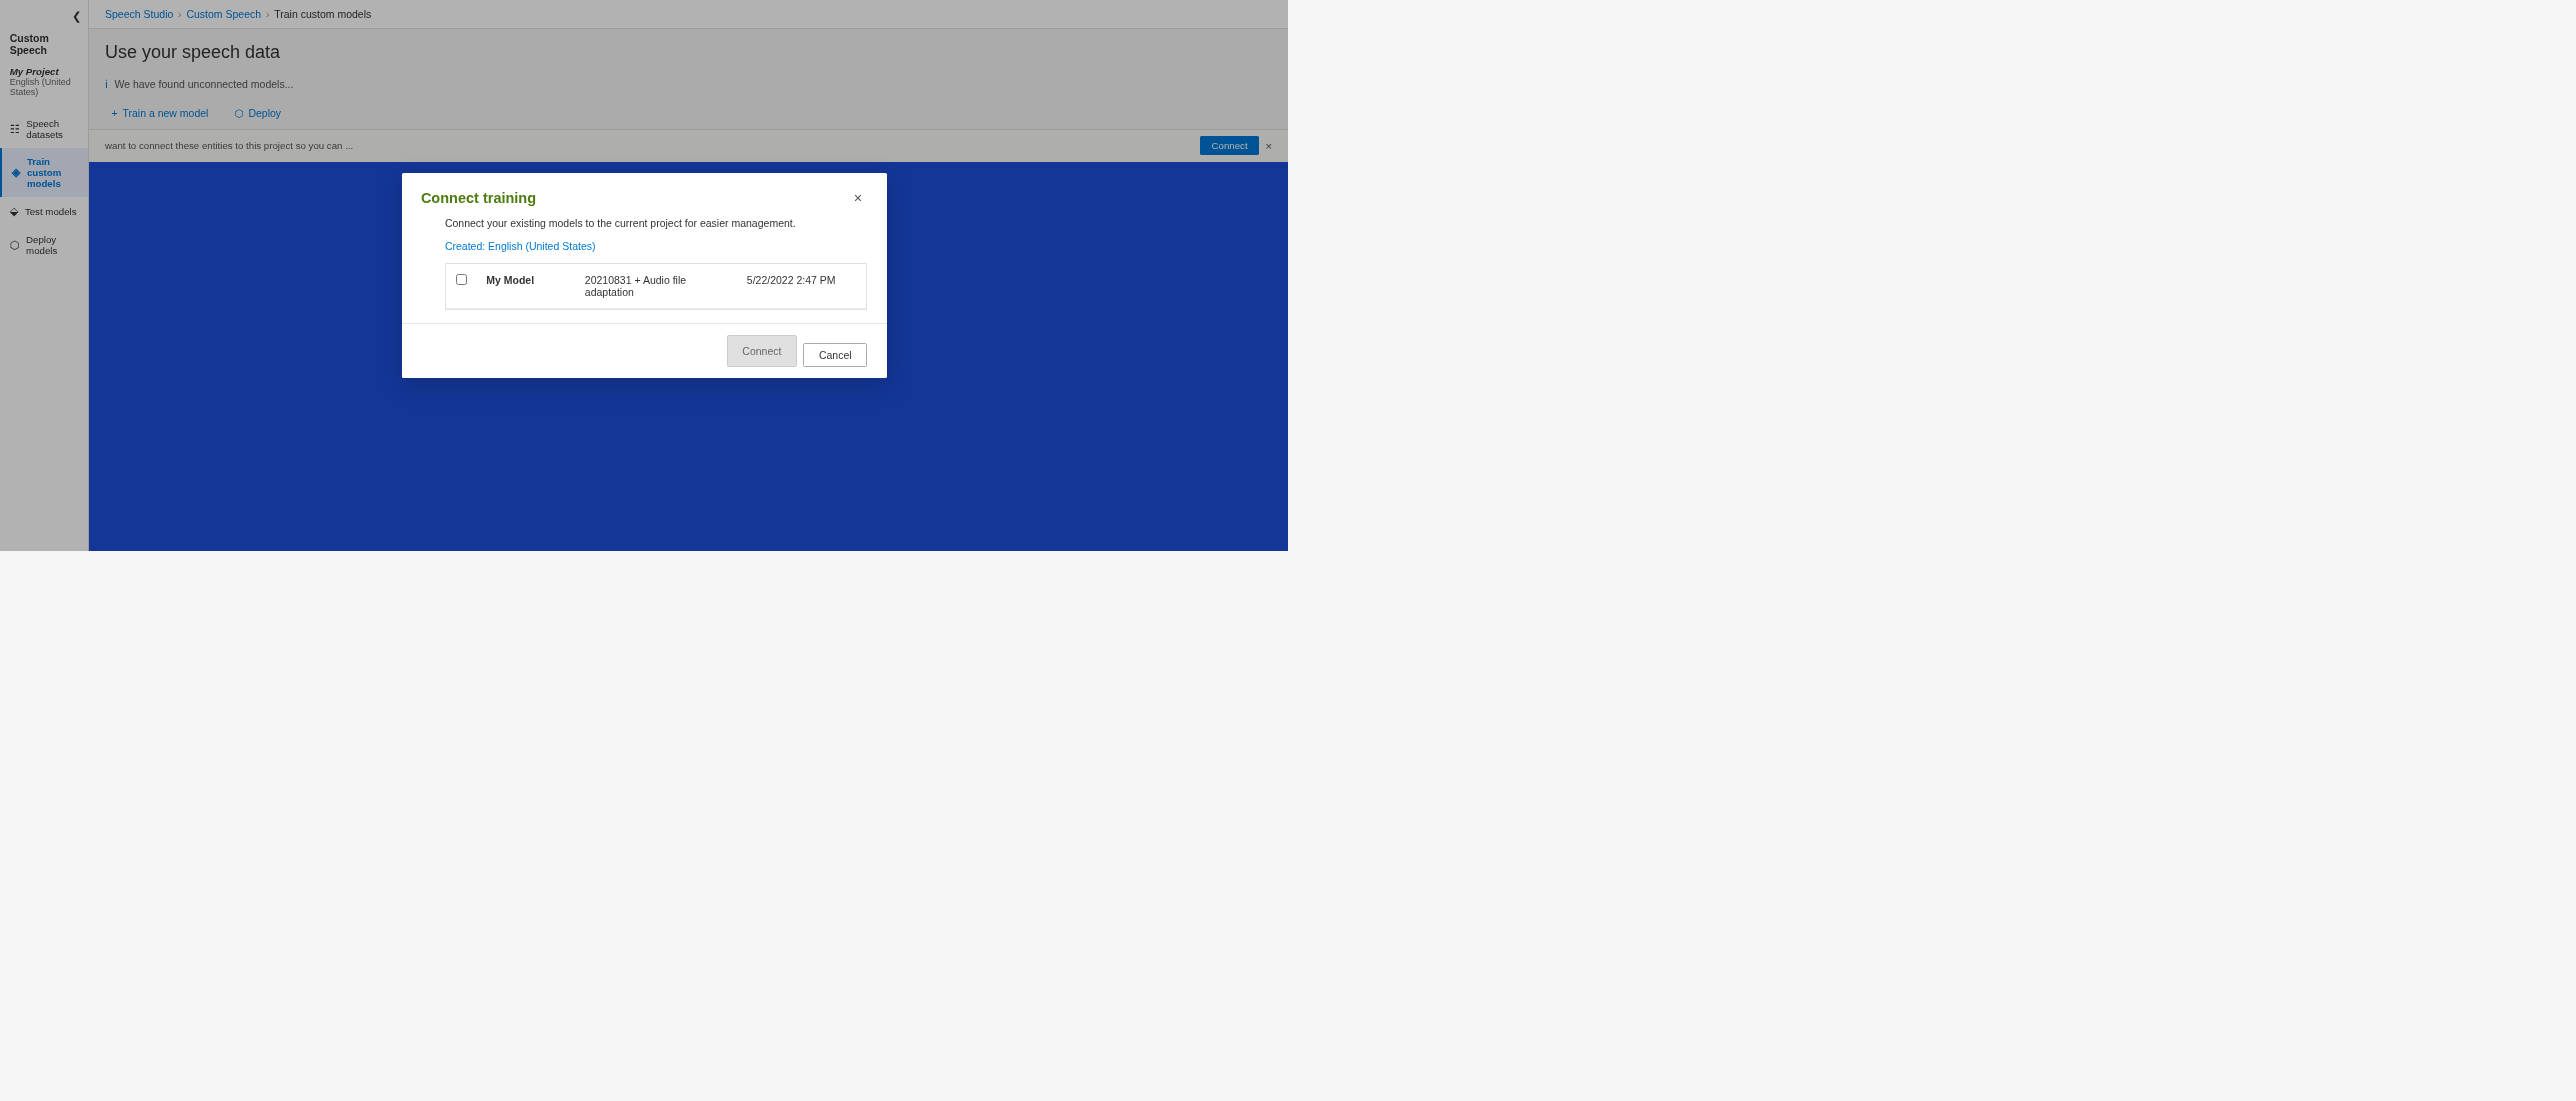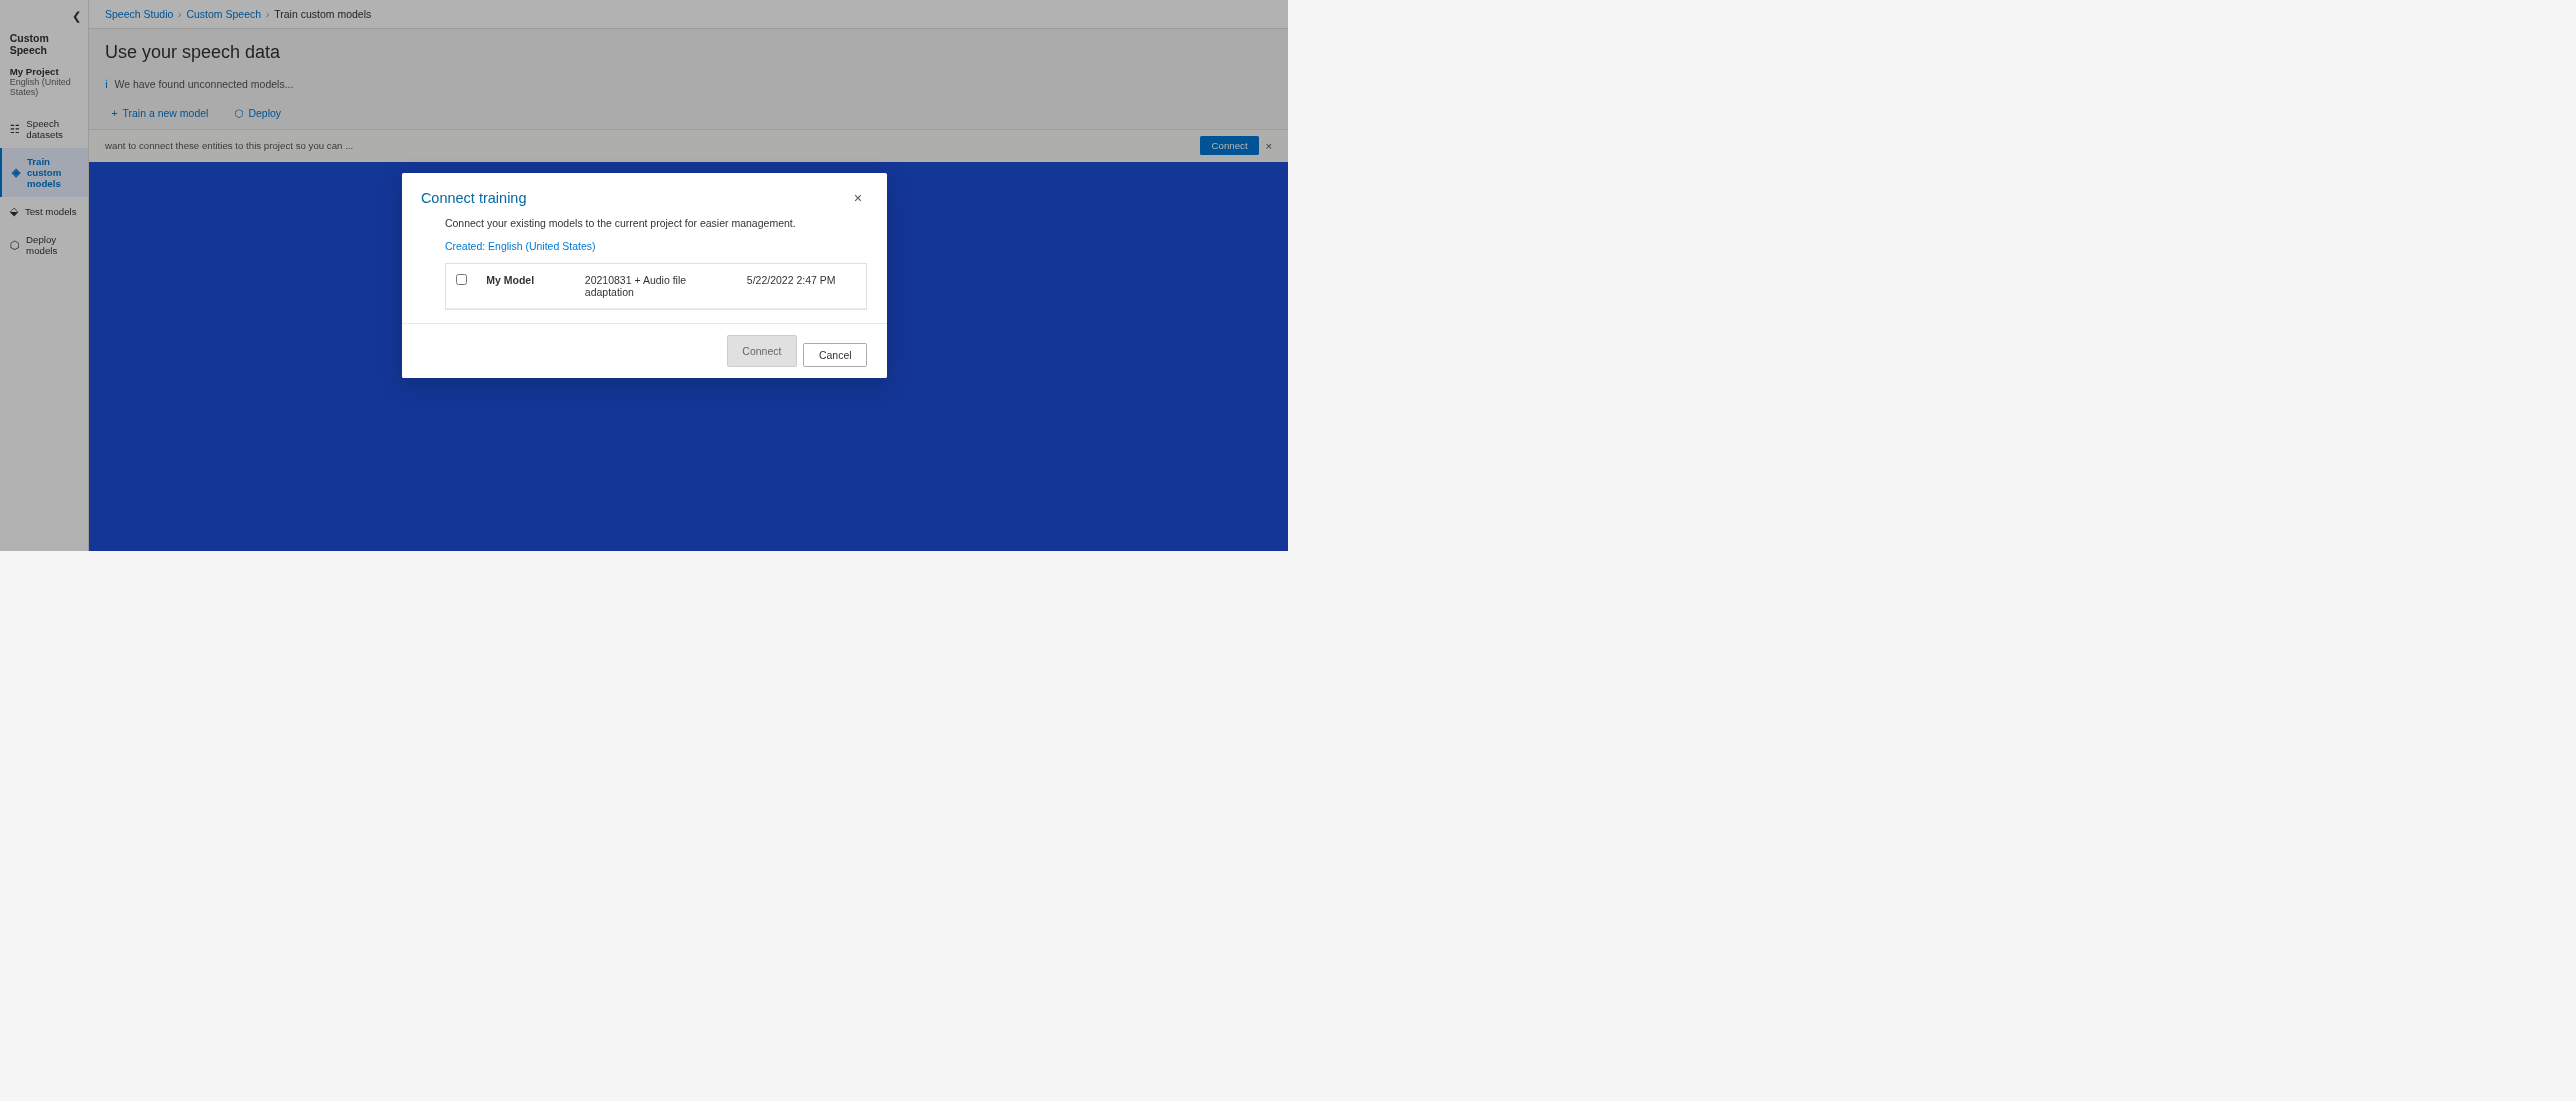--- a/index.html
+++ b/index.html
@@ -46,20 +46,21 @@
       color: #333;
     }
 
     .sidebar-project {
       padding: 6.5px 9.7px;
     }
 
     .sidebar-project-name {
       font-weight: 600;
       font-size: 9.7px;
+      font-style: italic;
     }
 
     .sidebar-project-lang {
       font-size: 9px;
       color: #666;
     }
 
     .sidebar-nav {
       display: flex;
       flex-direction: column;
@@ -225,22 +226,22 @@
 
     .modal-header {
       display: flex;
       align-items: center;
       justify-content: space-between;
       padding: 16px 19.4px 9.7px 19.4px;
     }
 
     .modal-title {
       font-size: 14.5px;
-      font-weight: 400;
-      color: #0369a1;
+      font-weight: 700;
+      color: #4d7c0f;
     }
 
     .modal-close {
       cursor: pointer;
       font-size: 14.5px;
       color: #555;
       background: none;
       border: none;
       padding: 1.6px 4.8px;
       line-height: 1;

